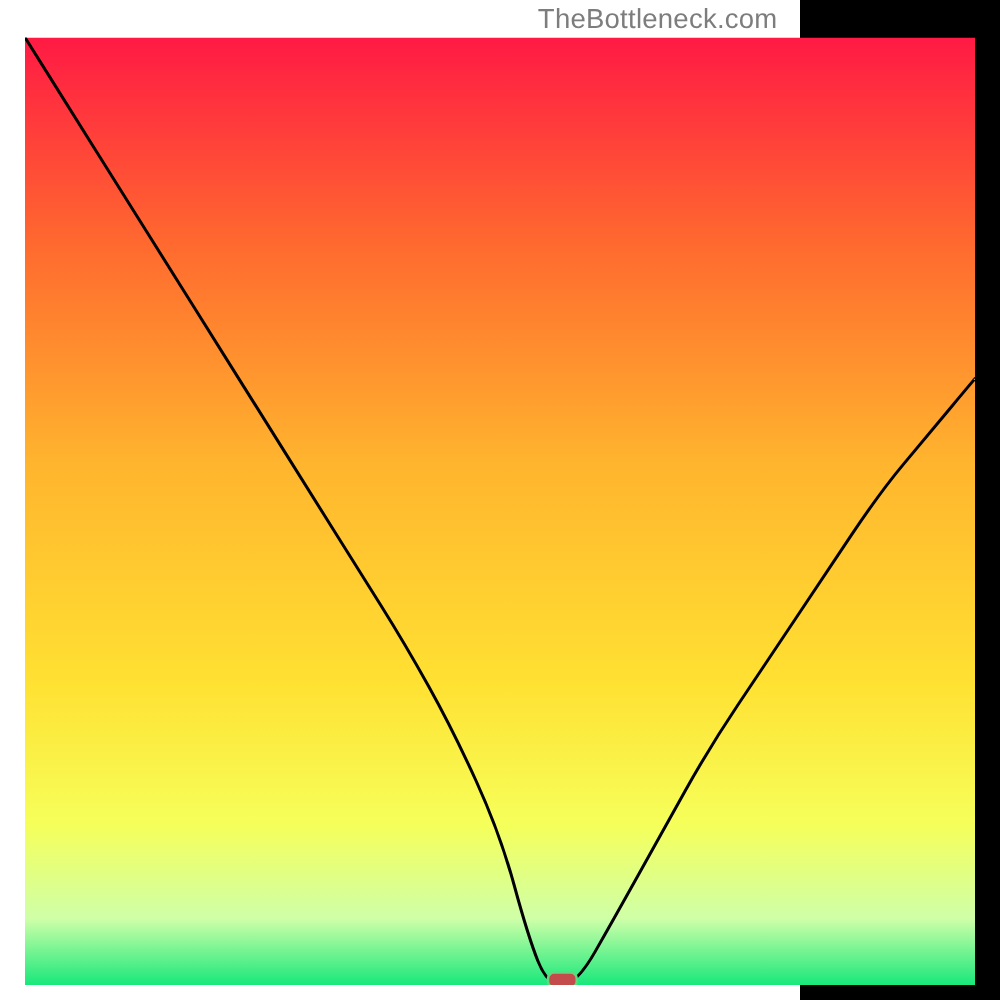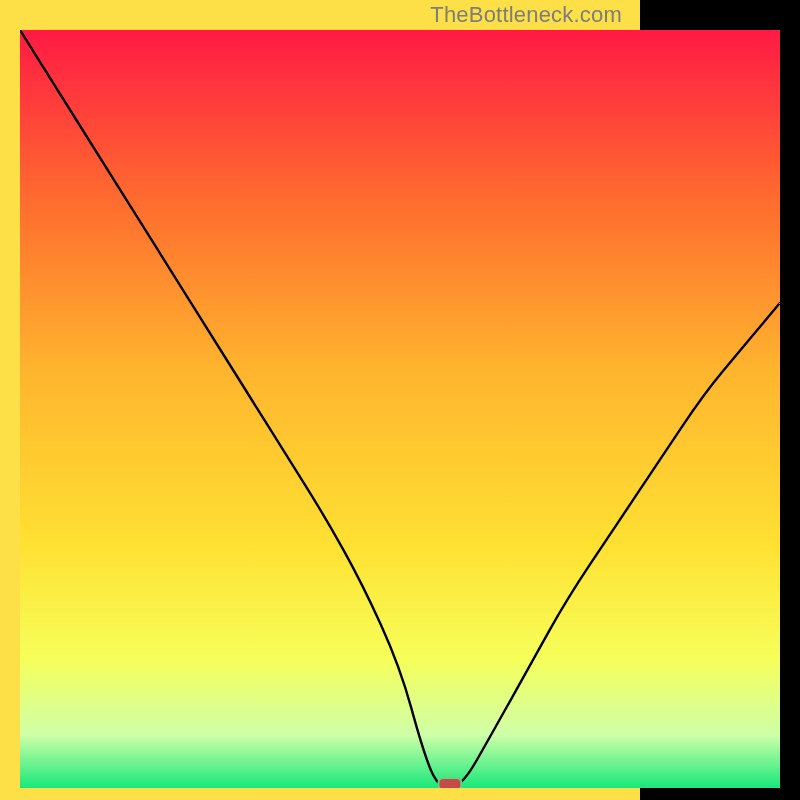--- a/index.html
+++ b/index.html
@@ -8,21 +8,21 @@
     width: 800px;
     height: 800px;
     background: #000;
     font-family: Arial, Helvetica, sans-serif;
     overflow: hidden;
   }
   .frame {
     position: relative;
     width: 640px;
     height: 800px;
-    background: #fde047;
+    background: #ffffff;
   }
   .attrib {
     position: absolute;
     top: 2px;
     right: 18px;
     color: #7d7d7d;
     font-size: 22px;
     font-weight: 500;
     letter-spacing: 0.2px;
     user-select: none;

